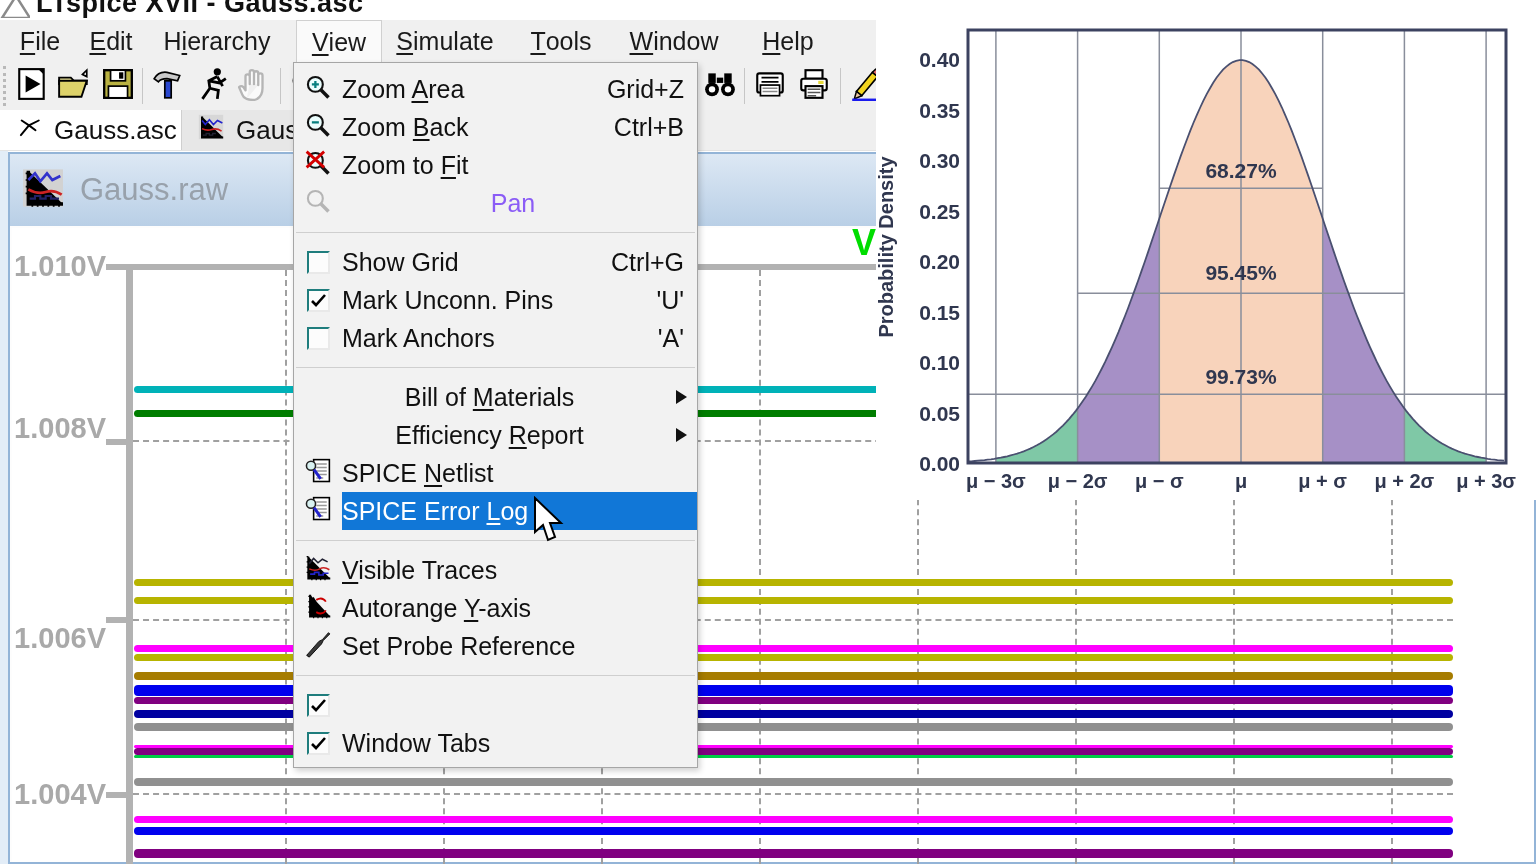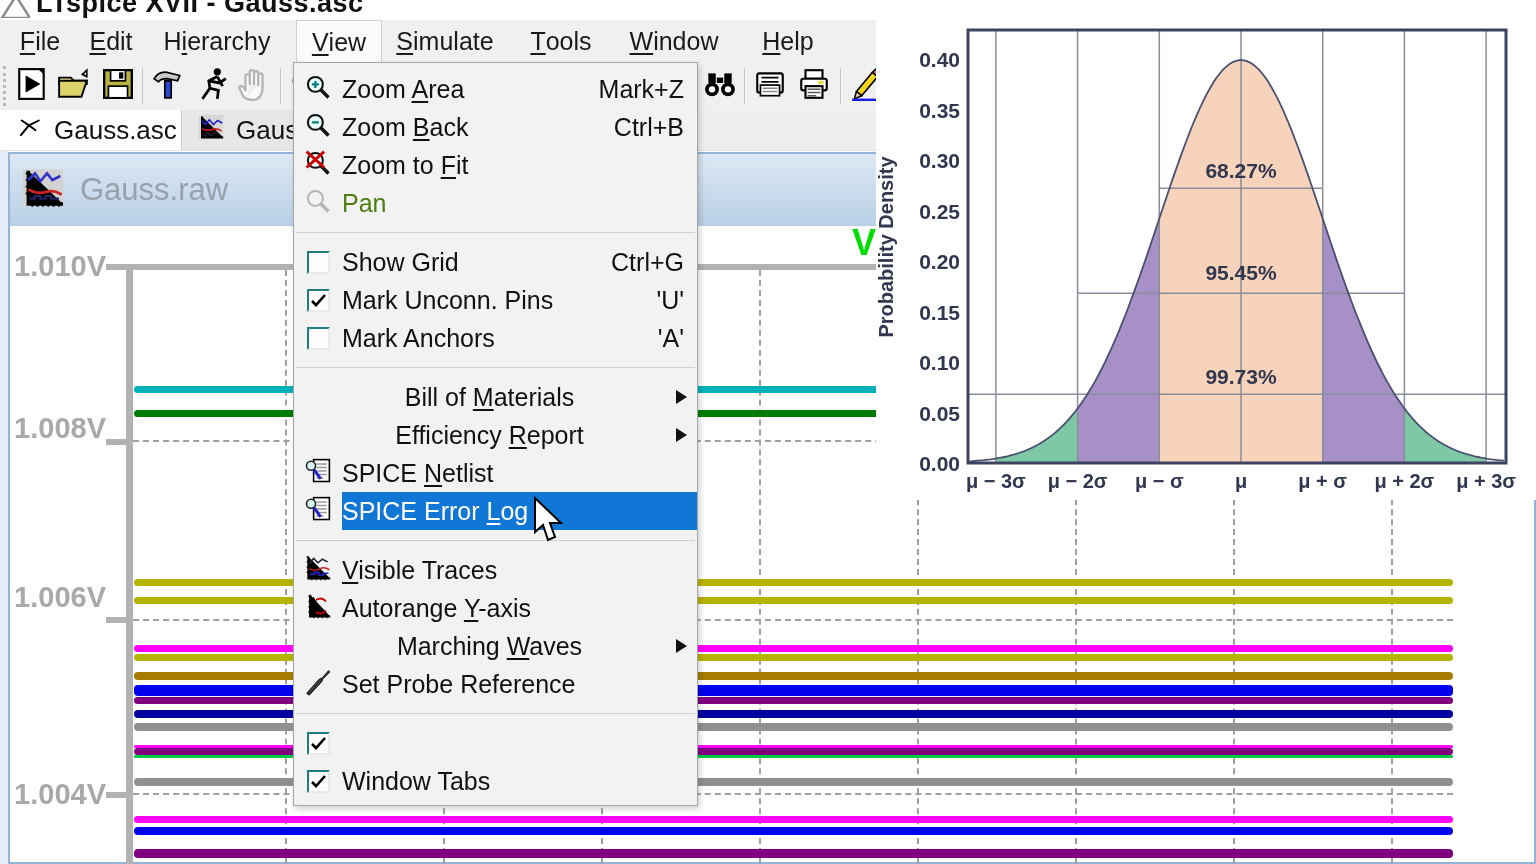--- a/index.html
+++ b/index.html
@@ -35,21 +35,21 @@
   #probelabel{position:absolute;font-size:36px;font-weight:bold;color:#00dd00;}
   
   #chartbox{position:absolute;left:876px;top:10px;width:660px;height:490px;background:#fff;z-index:5;}
   
   #viewmenu{position:absolute;left:293px;top:62px;width:405px;background:#f2f2f2;border:1px solid #a6a6a6;box-sizing:border-box;padding:7px 0 5px 0;z-index:10;box-shadow:2px 3px 6px rgba(0,0,0,.18);}
   .mi{position:relative;height:38px;display:flex;align-items:stretch;}
   .mi .icol{width:48px;display:flex;align-items:center;justify-content:center;flex:none;}
   .mi .content{flex:1;display:flex;align-items:center;justify-content:space-between;padding-right:13px;font-size:25px;color:#111;}
   .mi .content.center{justify-content:center;padding-right:60px;}
   .mi .content.hl{background:#1177d7;color:#fff;}
-  .mi.disabled .content{color:#4d7c0f;}
+  .mi.disabled .content{color:#8b5cf6;justify-content:center;}
   .mi .sc{font-size:25px;color:#111;margin-left:20px;}
   .msep{height:21px;display:flex;align-items:center;}
   .msep div{height:1px;background:#cfcfcf;width:100%;margin:0 2px;}
   .cbox{width:23px;height:23px;background:#fcfcfc;border-top:2px solid #1f7d7d;border-left:2px solid #1f7d7d;border-right:2px solid #e9e9e9;border-bottom:2px solid #e9e9e9;box-sizing:border-box;display:flex;align-items:center;justify-content:center;}
   .subarrow{position:absolute;right:10px;top:12px;width:0;height:0;border-left:11px solid #111;border-top:7px solid transparent;border-bottom:7px solid transparent;}
   #cursor{position:absolute;z-index:20;}
   #leftstrip{position:absolute;left:0;top:150px;width:8px;height:714px;background:#e3edf7;}
 </style>
 </head>
 <body>
@@ -214,21 +214,21 @@
         <div class="gridv" style="left: 1379px; top: 42px; height: 594px;"></div>
         <div class="gridh" style="left: 121px; top: 212px; width: 1320px;"></div>
         <div class="gridh" style="left: 121px; top: 391px; width: 1320px;"></div>
         <div class="gridh" style="left: 121px; top: 565px; width: 1320px;"></div>
         <div class="axis" style="left: 114px; top: 36px; width: 7px; height: 602px; background: rgb(178, 178, 178);"></div>
         <div class="axis" style="left: 114px; top: 36px; width: 1327px; height: 6px; background: rgb(178, 178, 178);"></div>
         <div class="ylab" style="left: -2px; top: 22px;">1.010V</div>
         <div class="axis" style="left: 94px; top: 36px; width: 20px; height: 6px; background: rgb(178, 178, 178);"></div>
         <div class="ylab" style="left: -2px; top: 184px;">1.008V</div>
         <div class="axis" style="left: 94px; top: 211px; width: 20px; height: 6px; background: rgb(178, 178, 178);"></div>
-        <div class="ylab" style="left: -2px; top: 353px;">1.006V</div>
+        <div class="ylab" style="left: -2px; top: 394px;">1.006V</div>
         <div class="axis" style="left: 94px; top: 389px; width: 20px; height: 6px; background: rgb(178, 178, 178);"></div>
         <div class="ylab" style="left: -2px; top: 550px;">1.004V</div>
         <div class="axis" style="left: 94px; top: 564px; width: 20px; height: 6px; background: rgb(178, 178, 178);"></div>
         <div class="trace" style="left: 122px; top: 158px; width: 1319px; height: 7px; background: rgb(0, 178, 184);"></div>
         <div class="trace" style="left: 122px; top: 182px; width: 1319px; height: 7px; background: rgb(0, 125, 0);"></div>
         <div class="trace" style="left: 122px; top: 351px; width: 1319px; height: 7px; background: rgb(183, 180, 0);"></div>
         <div class="trace" style="left: 122px; top: 369px; width: 1319px; height: 7px; background: rgb(183, 180, 0);"></div>
         <div class="trace" style="left: 122px; top: 417px; width: 1319px; height: 7px; background: rgb(255, 0, 255);"></div>
         <div class="trace" style="left: 122px; top: 426px; width: 1319px; height: 7px; background: rgb(183, 180, 0);"></div>
         <div class="trace" style="left: 122px; top: 444px; width: 1319px; height: 8px; background: rgb(166, 124, 0);"></div>
@@ -293,21 +293,21 @@
       <div class="mi">
         <div class="icol">
           <span><svg width="28" height="28" viewBox="0 0 32 32">
               <circle cx="13" cy="13" r="8.5" fill="#eafdfd" stroke="#111" stroke-width="2.4"></circle>
               <path d="M19.5 19.5 L28 28" stroke="#111" stroke-width="4"></path>
               <path d="M9 13 h8 M13 9 v8" stroke="#067f7f" stroke-width="2.6"></path>
             </svg></span>
         </div>
         <div class="content">
           <span>Zoom <u>A</u>rea</span>
-          <span class="sc">Mark+Z</span>
+          <span class="sc">Grid+Z</span>
         </div>
       </div>
       <div class="mi">
         <div class="icol">
           <span><svg width="28" height="28" viewBox="0 0 32 32">
               <circle cx="13" cy="13" r="8.5" fill="#eafdfd" stroke="#111" stroke-width="2.4"></circle>
               <path d="M19.5 19.5 L28 28" stroke="#111" stroke-width="4"></path>
               <path d="M9 13 h8" stroke="#067f7f" stroke-width="2.6"></path>
             </svg></span>
         </div>
@@ -440,27 +440,20 @@
               <path d="M7 5 h-2 M7 11 h-2 M7 17 h-2 M7 23 h-2 M11 28 v2 M16 28 v2 M21 28 v2 M26 28 v2" stroke="#000" stroke-width="1.3"></path>
               <path d="M14 9 q7-4 11 2 M14 23 q7 4 11-2" stroke="#cc0000" fill="none" stroke-width="2"></path>
               <path d="M11 9 v14 M8.5 11.5 L11 7 l2.5 4.5 M8.5 20.5 L11 25 l2.5-4.5" stroke="#000" fill="none" stroke-width="1.6"></path>
             </svg></span>
         </div>
         <div class="content">
           <span>Autorange <u>Y</u>-axis</span>
         </div>
       </div>
       <div class="mi">
-        <div class="icol"></div>
-        <div class="content center">
-          <span>Marching <u>W</u>aves</span>
-        </div>
-        <div class="subarrow"></div>
-      </div>
-      <div class="mi">
         <div class="icol">
           <span><svg width="28" height="28" viewBox="0 0 32 32">
               <path d="M3 29 L17 13 L21 11 L28 3 L29.5 4.5 L22 12 L20 16 L6 31 Z" fill="#3a3a3a" stroke="#000" stroke-width="1"></path>
             </svg></span>
         </div>
         <div class="content">
           <span>Set Probe Reference</span>
         </div>
       </div>
       <div class="msep">

